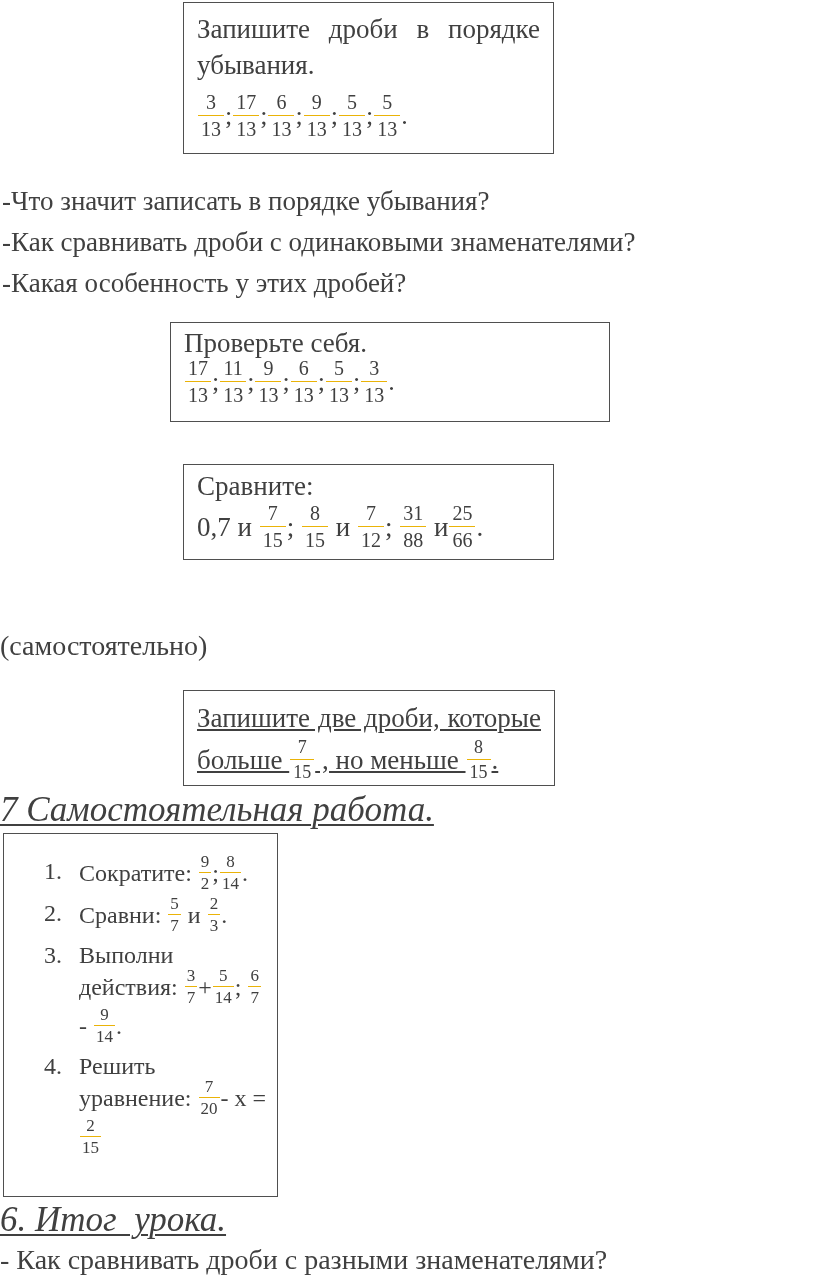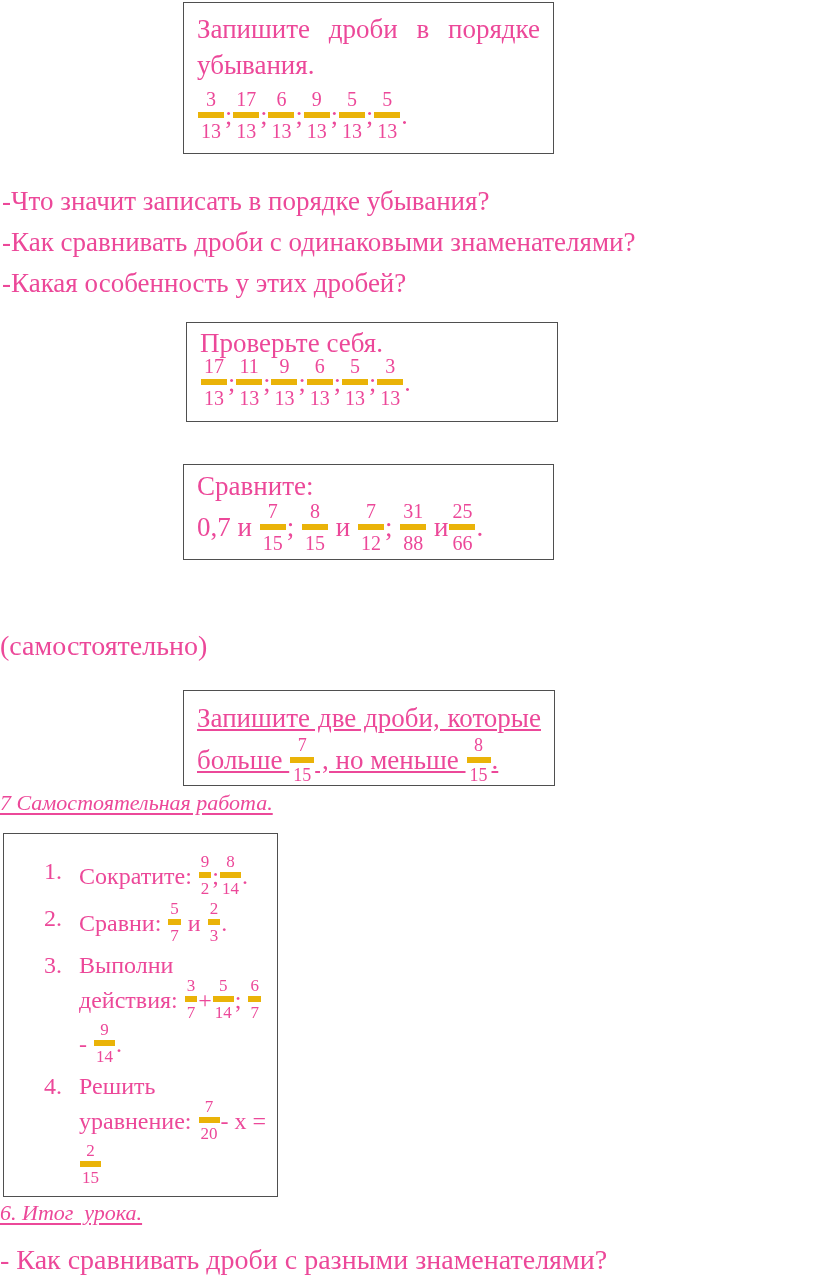--- a/index.html
+++ b/index.html
@@ -2,21 +2,21 @@
 <html lang="ru"><head>
 <meta charset="utf-8">
 <style>
   html, body { margin:0; padding:0; background:#ffffff; }
   #canvas {
     position:relative;
     width:816px; height:1286px;
     background:#ffffff;
     overflow:hidden;
     font-family:"Liberation Serif","DejaVu Serif",serif;
-    color:#ec4899;
+    color:#404040;
   }
   .abs { position:absolute; }
   .tbox {
     position:absolute;
     border:1px solid #4f4f4f;
     box-sizing:border-box;
     background:#ffffff;
   }
   .box-title {
     font-size:27px;
@@ -32,25 +32,25 @@
   .frac {
     display:inline-block;
     vertical-align:middle;
     text-align:center;
     line-height:1;
     margin:0 1px;
     font-size:20px;
     transform:translateY(-3px);
   }
   .frac .num { display:block; padding:0 3px 3px; }
-  .frac .den { display:block; border-top:6px solid #eab308; padding:3px 3px 0; }
+  .frac .den { display:block; border-top:1px solid #eab308; padding:3px 3px 0; }
   
   .q-line { font-size:27px; line-height:41px; white-space:nowrap; }
   .heading {
-    font-size:22px;
+    font-size:35px;
     font-style:italic;
     text-decoration:underline;
     text-decoration-thickness:2px;
     text-underline-offset:3px;
     white-space:pre-wrap;
     font-family:Liberation Serif, serif;
   }
   .plain28 { font-size:28px; line-height:36px; white-space:nowrap; }
   
   .flow-frac {
@@ -81,21 +81,21 @@
     <div class="box-title justify">Запишите дроби в порядке убывания.</div>
     <div class="frac-row" style="margin-top:8px;"><span class="frac"><span class="num">3</span><span class="den">13</span></span>;<span class="frac"><span class="num">17</span><span class="den">13</span></span>;<span class="frac"><span class="num">6</span><span class="den">13</span></span>;<span class="frac"><span class="num">9</span><span class="den">13</span></span>;<span class="frac"><span class="num">5</span><span class="den">13</span></span>;<span class="frac"><span class="num">5</span><span class="den">13</span></span>.</div>
   </div>
 
   <div class="abs" style="left:2px; top:158px;margin-top:23px;">
     <div class="q-line">-Что значит записать в порядке убывания?</div>
     <div class="q-line">-Как сравнивать дроби с одинаковыми знаменателями?</div>
     <div class="q-line">-Какая особенность у этих дробей?</div>
   </div>
 
-  <div class="tbox" style="left:186px; top:322px; width:372px; height:100px; padding:5px 13px 0;">
+  <div class="tbox" style="left:170px; top:322px; width:440px; height:100px; padding:5px 13px 0;">
     <div class="box-title" style="line-height:31px;">Проверьте себя.</div>
     <div class="frac-row" style="line-height:46px;"><span class="frac"><span class="num">17</span><span class="den">13</span></span>;<span class="frac"><span class="num">11</span><span class="den">13</span></span>;<span class="frac"><span class="num">9</span><span class="den">13</span></span>;<span class="frac"><span class="num">6</span><span class="den">13</span></span>;<span class="frac"><span class="num">5</span><span class="den">13</span></span>;<span class="frac"><span class="num">3</span><span class="den">13</span></span>.</div>
   </div>
 
   <div class="tbox" style="left:183px; top:464px; width:371px; height:96px; padding:5px 13px 0;">
     <div class="box-title" style="line-height:33px;">Сравните:</div>
     <div class="frac-row" style="font-size:27px; line-height:48px;">0,7 и <span class="frac"><span class="num">7</span><span class="den">15</span></span>; <span class="frac"><span class="num">8</span><span class="den">15</span></span> и <span class="frac"><span class="num">7</span><span class="den">12</span></span>; <span class="frac"><span class="num">31</span><span class="den">88</span></span> и<span class="frac"><span class="num">25</span><span class="den">66</span></span>.</div>
   </div>
 
   <div class="abs plain28" style="left:0px; top:604px;margin-top:24px;">(самостоятельно)</div>

